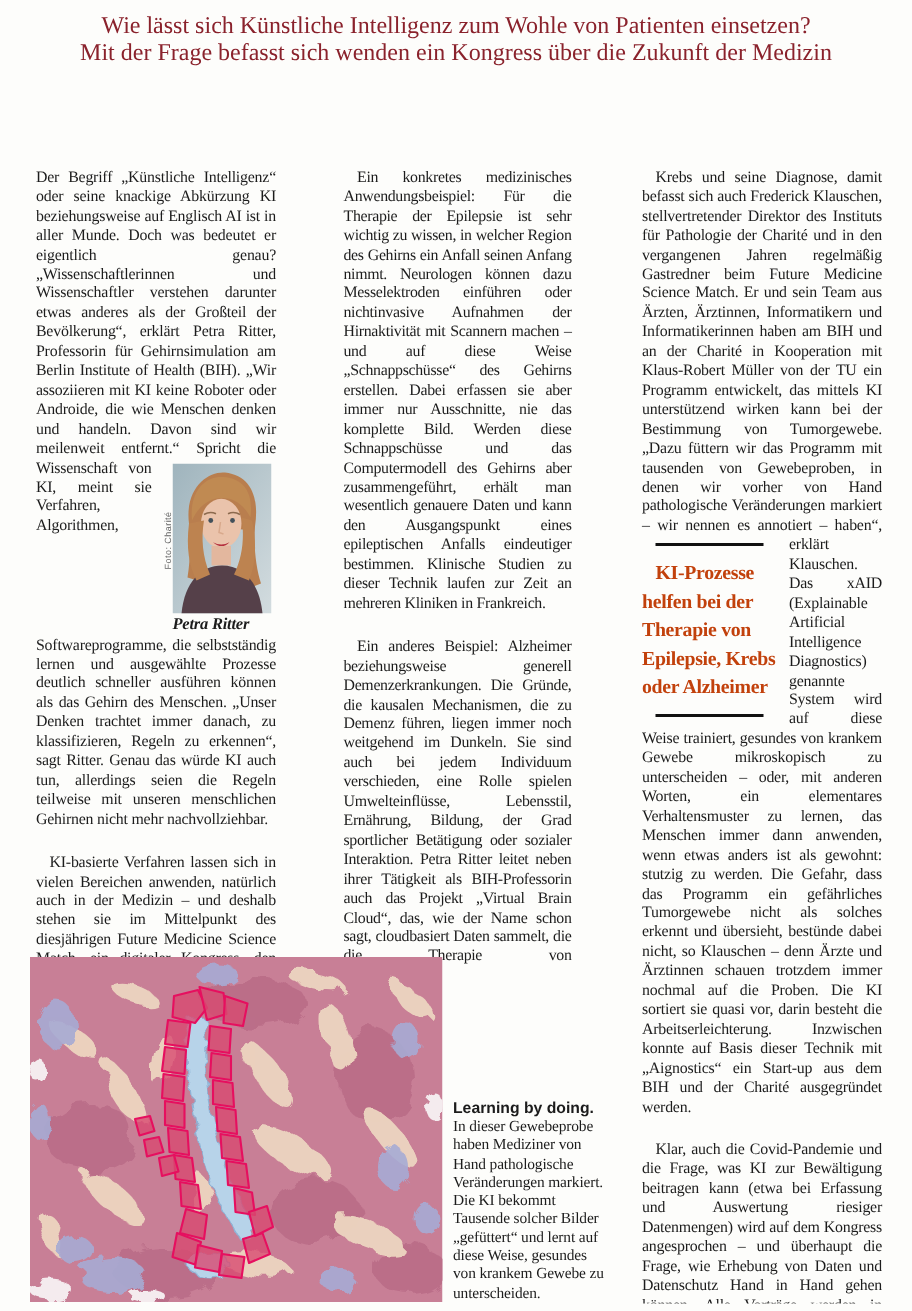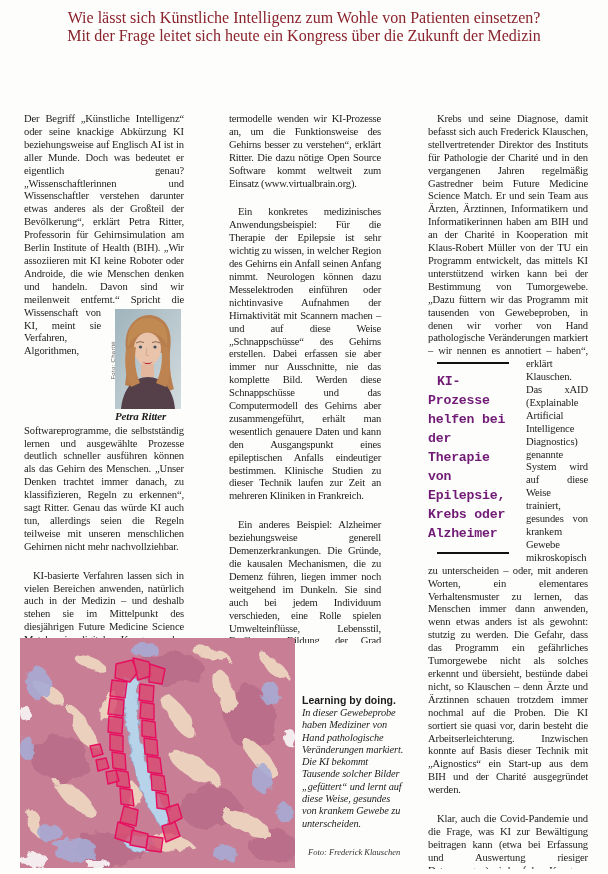--- a/index.html
+++ b/index.html
@@ -29,44 +29,44 @@
 
   
   .portrait-box{float:right;display:block;width:78px;margin:2px 0 3px 5px;position:relative;text-align:left;}
   .portrait-svg{display:block;margin-left:9px;width:66px;height:100px;}
   .portrait-credit{position:absolute;left:1px;top:32px;writing-mode:vertical-rl;transform:rotate(180deg);
        font-family:"Liberation Sans",sans-serif;font-size:6px;letter-spacing:0.3px;color:#666;}
   .portrait-caption{display:block;margin:1px 0 0 9px;font-style:italic;font-weight:600;font-size:11px;line-height:12px;}
 
   
   .pullquote{float:left;display:block;width:90px;margin:4px 8px 2px 0;text-align:left;
-       font-family:Liberation Mono, monospace;font-weight:bold;font-size:13.2px;line-height:19px;letter-spacing:-0.2px;color:#701a75;}
+       font-family:Liberation Serif, serif;font-weight:bold;font-size:13.2px;line-height:19px;letter-spacing:-0.2px;color:#c2410c;}
   .pq-rule{display:block;width:72px;height:2px;margin:0 auto;background:var(--rule_black,#111);}
   .pq-rule.top{margin-bottom:8px;}
   .pq-rule.bottom{margin-top:9px;}
   .pq-text{display:block;}
 
   .byline{float:right;font-variant:small-caps;letter-spacing:0.4px;font-size:10.8px;font-family:Liberation Mono, monospace;}
   .footer-note{margin-top:9px !important;font-style:italic;font-size:10.4px;line-height:12.6px;text-align:left;letter-spacing:-0.1px;}
 
   
   .micrograph{position:absolute;left:20px;top:638px;width:385px;height:230px;margin:0;}
   .tissue{position:absolute;left:0;top:0;width:275px;height:230px;display:block;}
   .micro-caption{position:absolute;left:282px;top:56px;width:104px;text-align:left;}
-  .cap-title{display:block;font-family:"Liberation Sans",sans-serif;font-weight:bold;font-size:10.5px;line-height:13px;}
-  .cap-text{display:block;font-style:italic;font-size:10.3px;line-height:12.3px;letter-spacing:-0.1px;}
+  .cap-title{display:block;font-family:"Liberation Sans",sans-serif;font-weight:bold;font-size:10.5px;line-height:13px;margin-top:39px;}
+  .cap-text{display:block;font-size:10.3px;line-height:12.3px;letter-spacing:-0.1px;}
   .cap-credit{display:block;margin-top:17px;padding-left:6px;font-style:italic;font-size:8.5px;line-height:10px;color:#333;}
 </style>
 </head>
 <body>
 
 <div class="page">
 
   <header class="masthead">
-    <p class="subtitle"><span>Wie lässt sich Künstliche Intelligenz zum Wohle von Patienten einsetzen?</span><br><span>Mit der Frage leitet sich heute ein Kongress über die Zukunft der Medizin</span></p>
+    <p class="subtitle"><span>Wie lässt sich Künstliche Intelligenz zum Wohle von Patienten einsetzen?</span><br><span>Mit der Frage befasst sich wenden ein Kongress über die Zukunft der Medizin</span></p>
   </header>
 
   <div class="col col-1">
     <p><span>Der Begriff „Künstliche Intelligenz“ oder seine knackige Abkürzung KI beziehungsweise auf Englisch AI ist in aller Munde. Doch was bedeutet er eigentlich genau? „Wissenschaftlerinnen und Wissenschaftler verstehen darunter etwas anderes als der Großteil der Bevölkerung“, erklärt Petra Ritter, Professorin für Gehirnsimulation am Berlin Institute of Health (BIH). „Wir assoziieren mit KI keine Roboter oder Androide, die wie Menschen denken und handeln. Davon sind wir meilenweit entfernt.“ </span><span class="portrait-box">
           <svg class="portrait-svg" viewBox="0 0 66 100" preserveAspectRatio="none" xmlns="http://www.w3.org/2000/svg">
           <defs>
             <linearGradient id="pbg" x1="0" y1="0" x2="1" y2="1">
               <stop offset="0" stop-color="#9fb4bd"></stop>
                 <stop offset="1" stop-color="#d3dcdf"></stop>
             </linearGradient>
@@ -86,21 +86,20 @@
           <path d="M11 40 C9 56 11 68 16 78 L25 74 C20 62 19 50 21 38 Z" fill="#bd8350"></path>
           <path d="M53 38 C56 52 56 66 51 78 L41 74 C47 62 48 48 46 36 Z" fill="#bd8350"></path>
         </svg>
           <span class="portrait-credit">Foto: Charité</span>
           <span class="portrait-caption">Petra Ritter</span>
         </span><span>Spricht die Wissenschaft von KI, meint sie Verfahren, Algorithmen, Softwareprogramme, die selbstständig lernen und ausgewählte Prozesse deutlich schneller ausführen können als das Gehirn des Menschen. „Unser Denken trachtet immer danach, zu klassifizieren, Regeln zu erkennen“, sagt Ritter. Genau das würde KI auch tun, allerdings seien die Regeln teilweise mit unseren menschlichen Gehirnen nicht mehr nachvollziehbar.</span></p>
     <p class="ind"><span>KI-basierte Verfahren lassen sich in vielen Bereichen anwenden, natürlich auch in der Medizin – und deshalb stehen sie im Mittelpunkt des diesjährigen Future Medicine Science Match, ein digitaler Kongress, den BIH und Tagesspiegel diesen Samstag veranstalten. Ritter hat ihn mitorganisiert, sie hält selbst einen Vortrag zum Thema „Das virtuelle Gehirn“ (11 Uhr). Der Titel umreißt genau ihr Fachgebiet: Ihr Team baut das menschliche Gehirn als „Virtual Brain“ quasi nach, in Form neuronaler (also Nerven-)Netzwerke, die wiederum von der Biologie, also unserem realen Gehirn inspiriert sind. „Auf solche Compu-</span></p>
   </div>
 
   <div class="col col-2">
-    <p><span>termodelle wenden wir KI-Prozesse an, um die Funktionsweise des Gehirns besser zu verstehen“, erklärt Ritter. Die dazu nötige Open Source Software kommt weltweit zum Einsatz (www.virtualbrain.org).</span></p>
     <p class="ind"><span>Ein konkretes medizinisches Anwendungsbeispiel: Für die Therapie der Epilepsie ist sehr wichtig zu wissen, in welcher Region des Gehirns ein Anfall seinen Anfang nimmt. Neurologen können dazu Messelektroden einführen oder nichtinvasive Aufnahmen der Hirnaktivität mit Scannern machen – und auf diese Weise „Schnappschüsse“ des Gehirns erstellen. Dabei erfassen sie aber immer nur Ausschnitte, nie das komplette Bild. Werden diese Schnappschüsse und das Computermodell des Gehirns aber zusammengeführt, erhält man wesentlich genauere Daten und kann den Ausgangspunkt eines epileptischen Anfalls eindeutiger bestimmen. Klinische Studien zu dieser Technik laufen zur Zeit an mehreren Kliniken in Frankreich.</span></p>
     <p class="ind"><span>Ein anderes Beispiel: Alzheimer beziehungsweise generell Demenzerkrankungen. Die Gründe, die kausalen Mechanismen, die zu Demenz führen, liegen immer noch weitgehend im Dunkeln. Sie sind auch bei jedem Individuum verschieden, eine Rolle spielen Umwelteinflüsse, Lebensstil, Ernährung, Bildung, der Grad sportlicher Betätigung oder sozialer Interaktion. Petra Ritter leitet neben ihrer Tätigkeit als BIH-Professorin auch das Projekt „Virtual Brain Cloud“, das, wie der Name schon sagt, cloudbasiert Daten sammelt, die die Therapie von Demenzerkrankungen erleichtern sollen. Diese werden mit KI-Prozessen ausgewertet und mit Partnern in Europa und Nordamerika geteilt. Ein eigenes Team aus Juristen ist nur dafür zuständig, die Einhaltung geltender Datenschutzbestimmungen zu überwa-</span></p>
   </div>
 
   <div class="col col-3">
     <p class="ind"><span>Krebs und seine Diagnose, damit befasst sich auch Frederick Klauschen, stellvertretender Direktor des Instituts für Pathologie der Charité und in den vergangenen Jahren regelmäßig Gastredner beim Future Medicine Science Match. Er und sein Team aus Ärzten, Ärztinnen, Informatikern und Informatikerinnen haben am BIH und an der Charité in Kooperation mit Klaus-Robert Müller von der TU ein Programm entwickelt, das mittels KI unterstützend wirken kann bei der Bestimmung von Tumorgewebe. „Dazu füttern wir das Programm mit tausenden von Gewebeproben, in denen wir vorher von Hand pathologische Veränderungen markiert – wir nennen es annotiert – </span><span class="pullquote">
           <span class="pq-rule top"></span>
           <span class="pq-text">KI-Prozesse helfen bei der Therapie von Epilepsie, Krebs oder Alzheimer</span>
           <span class="pq-rule bottom"></span>
         </span><span>haben“, erklärt Klauschen. Das xAID (Explainable Artificial Intelligence Diagnostics) genannte System wird auf diese Weise trainiert, gesundes von krankem Gewebe mikroskopisch zu unterscheiden – oder, mit anderen Worten, ein elementares Verhaltensmuster zu lernen, das Menschen immer dann anwenden, wenn etwas anders ist als gewohnt: stutzig zu werden. Die Gefahr, dass das Programm ein gefährliches Tumorgewebe nicht als solches erkennt und übersieht, bestünde dabei nicht, so Klauschen – denn Ärzte und Ärztinnen schauen trotzdem immer nochmal auf die Proben. Die KI sortiert sie quasi vor, darin besteht die Arbeitserleichterung. Inzwischen konnte auf Basis dieser Technik mit „Aignostics“ ein Start-up aus dem BIH und der Charité ausgegründet werden.</span></p>

